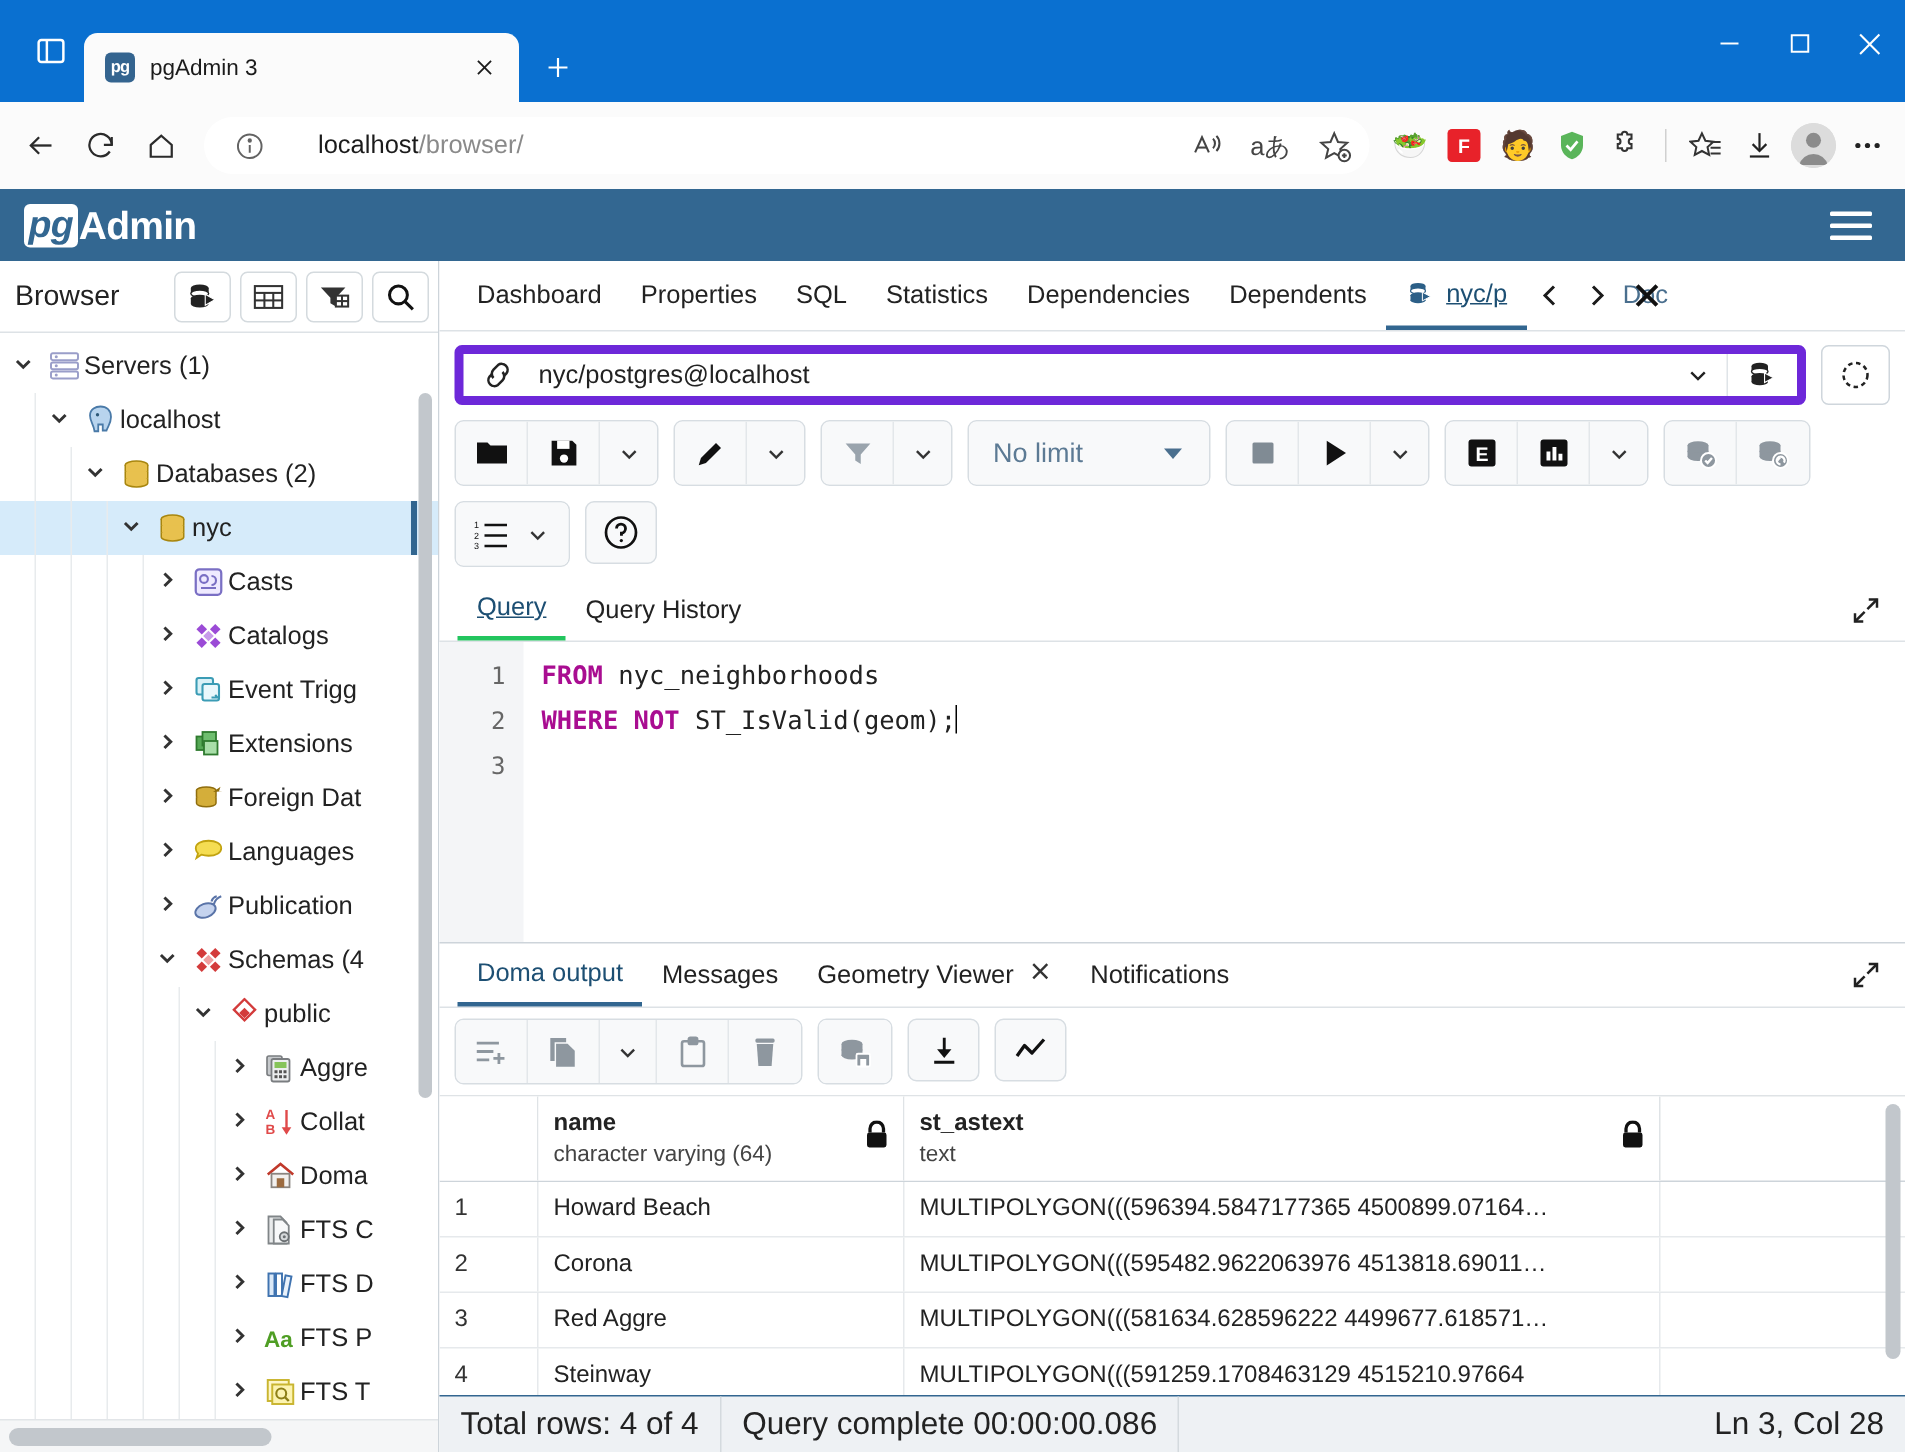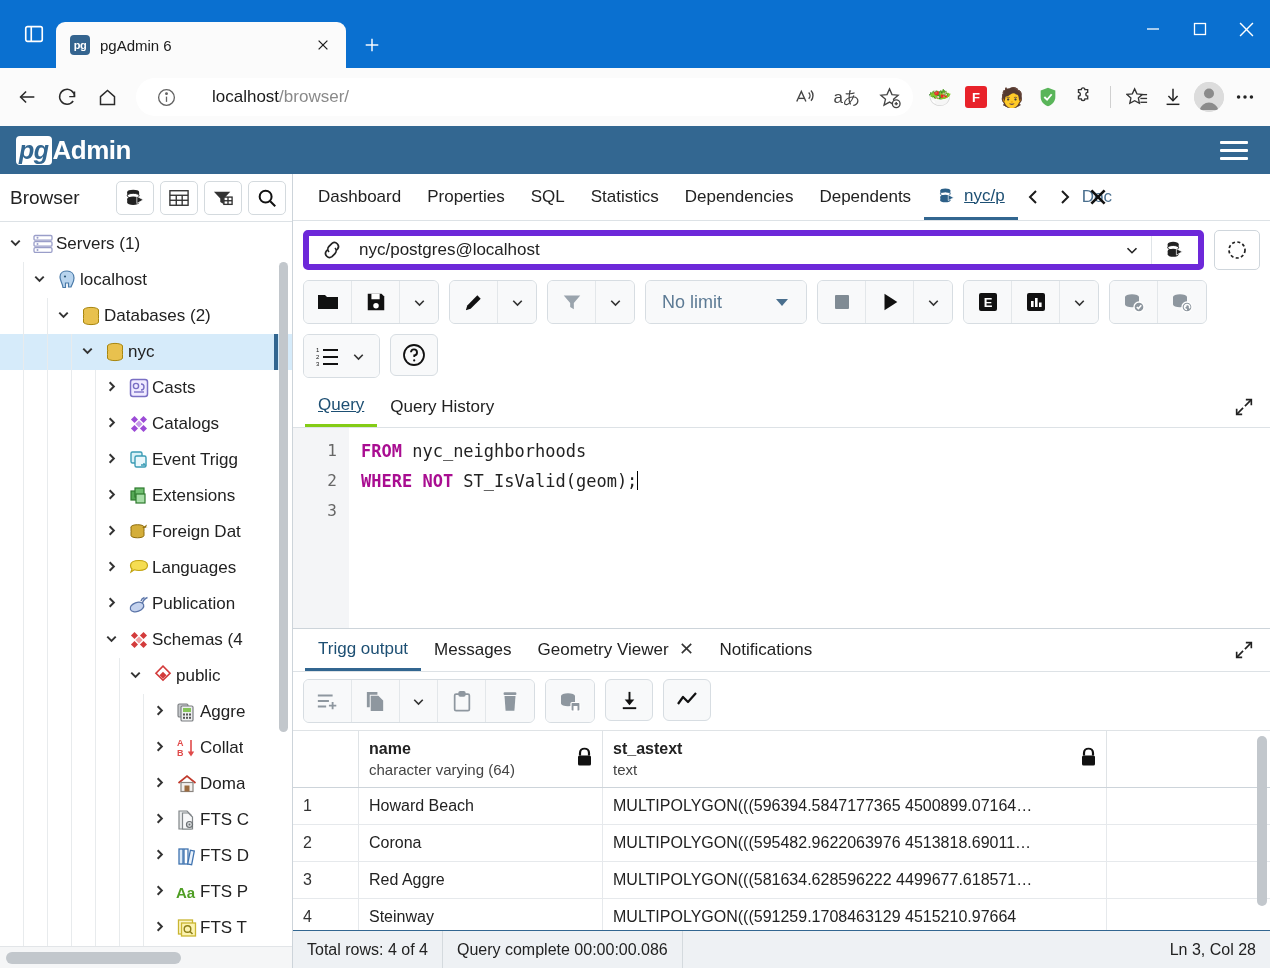--- a/index.html
+++ b/index.html
@@ -174,21 +174,21 @@
     width: 48px; height: 42px; border: 1px solid #d7dde2; border-radius: 6px;
     background: #f8f9fa; display: flex; align-items: center; justify-content: center;
   }
 
   
   .qtabs {
     display: flex; align-items: center; height: 42px; border-bottom: 1px solid #dde2e6;
     padding-left: 12px; flex: none; position: relative;
   }
   .qtab { font-size: 17px; color: #222; padding: 0 13px; height: 100%; display: flex; align-items: center; }
-  .qtab.active { color: #1d4f73; border-bottom: 3px solid #84cc16; text-decoration: underline; }
+  .qtab.active { color: #1d4f73; border-bottom: 3px solid #22c55e; text-decoration: underline; }
   .expand-btn { position: absolute; right: 12px; top: 7px; width: 28px; height: 28px; display: flex; align-items: center; justify-content: center; }
 
   .editor { flex: 1; display: flex; min-height: 0; background: #fff; overflow: hidden; }
   .gutter {
     width: 56px; background: #f4f5f7; flex: none; padding-top: 8px;
     text-align: right; padding-right: 12px; color: #666; font-size: 16px;
     font-family: "DejaVu Sans Mono", monospace; line-height: 30px;
   }
   .code {
     flex: 1; padding: 8px 0 0 12px; font-family: "DejaVu Sans Mono", monospace;
@@ -224,40 +224,40 @@
   .lock { position: absolute; right: 9px; top: 50%; transform: translateY(-50%); }
   .grow { display: flex; height: 37px; border-bottom: 1px solid #e6e9ec; flex: none; }
   .gc { display: flex; align-items: center; padding: 0 10px; border-right: 1px solid #e6e9ec; font-size: 16px; color: #222; white-space: nowrap; overflow: hidden; }
   .gc-rownum { width: 66px; flex: none; justify-content: flex-start; color: #333; }
   .gc-name { width: 244px; flex: none; }
   .gc-text { width: 504px; flex: none; }
   .grid-vscroll { position: absolute; right: 3px; top: 6px; width: 10px; height: 170px; background: #c2c7cc; border-radius: 5px; }
 
   .statusbar {
     height: 38px; background: #eef1f4; border-top: 1px solid #326690;
-    display: flex; align-items: center; flex: none; font-size: 16px; color: #222;
+    display: flex; align-items: center; flex: none; font-size: 21px; color: #222;
   }
   .sb-cell { padding: 0 14px; height: 100%; display: flex; align-items: center; }
   .sb-cell.bordered { border-right: 1px solid #d4dade; }
   .sb-spacer { flex: 1; }
 </style>
 </head>
 <body>
 
 <div class="titlebar">
   <div class="tabstrip">
     <div class="tab-side-btn">
       <svg viewBox="0 0 24 24" fill="none" stroke="#fff" stroke-width="1.8">
         <rect x="3" y="4" width="18" height="16" rx="2"></rect>
           <line x1="9" y1="4" x2="9" y2="20"></line>
       </svg>
     </div>
     <div class="btab">
       <div class="btab-fav">pg</div>
-      <div class="btab-title">pgAdmin 6</div>
+      <div class="btab-title">pgAdmin 3</div>
       <div class="btab-close">
         <svg viewBox="0 0 16 16" width="14" height="14" stroke="#1b1b1b" stroke-width="1.4">
           <line x1="3" y1="3" x2="13" y2="13"></line>
             <line x1="13" y1="3" x2="3" y2="13"></line>
         </svg>
       </div>
     </div>
     <div class="newtab">
       <svg viewBox="0 0 20 20" width="18" height="18" stroke="#fff" stroke-width="1.6">
         <line x1="10" y1="3" x2="10" y2="17"></line>
@@ -1083,21 +1083,21 @@
       <div class="gutter" id="gutter">
           <div>1</div>
           <div>2</div>
           <div>3</div>
         </div>
       <div class="code" id="code"><div><span class="kw">FROM</span><span> nyc_neighborhoods</span></div><div><span class="kw">WHERE NOT</span><span> ST_IsValid(geom);</span><span class="caret-bar"></span></div></div>
     </div>
 
     <div class="out-tabs" id="out-tabs">
       <div class="out-tab active">
-          <span>Trigg output</span>
+          <span>Doma output</span>
         </div>
         <div class="out-tab">
           <span>Messages</span>
         </div>
         <div class="out-tab">
           <span>Geometry Viewer</span>
           <span class="out-tab-x"><svg width="15" height="15" viewBox="0 0 16 16" stroke="#333" stroke-width="1.7">
               <line x1="3" y1="3" x2="13" y2="13"></line>
               <line x1="13" y1="3" x2="3" y2="13"></line>
             </svg></span>

